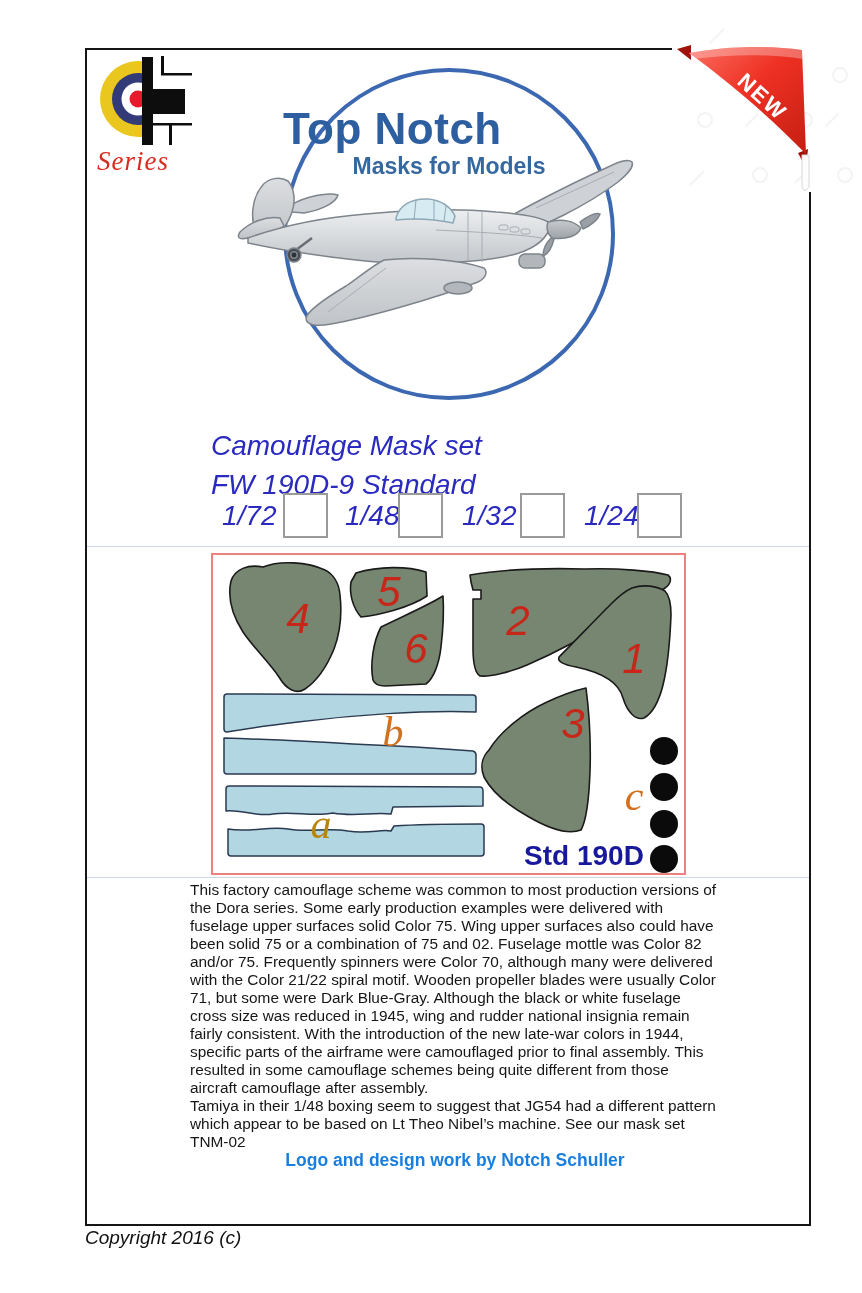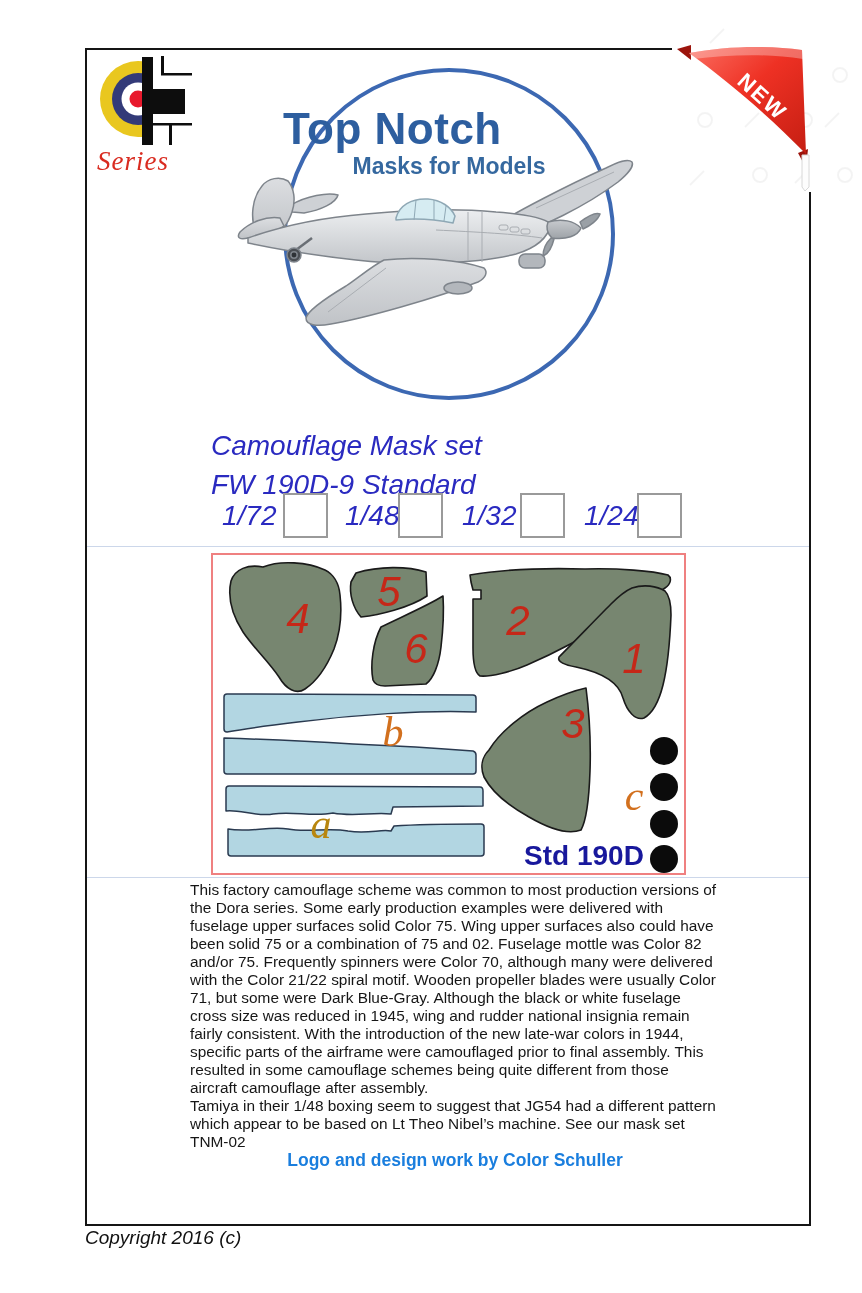--- a/index.html
+++ b/index.html
@@ -260,18 +260,18 @@
     <span class="mask-label num" style="left:360px; top:169px;" id="label-3">3</span>
     <span class="mask-label ltr" style="left:180px; top:177px;" id="label-b">b</span>
     <span class="mask-label ltr" style="left:108px; top:269px;" id="label-a">a</span>
     <span class="mask-label ltr" style="left:421px; top:241px;" id="label-c">c</span>
     <span id="sheet-code">Std 190D</span>
   </div>
 
   <div id="copy">
     <p id="description-paragraph-1">This factory camouflage scheme was common to most production versions of the Dora series. Some early production examples were delivered with fuselage upper surfaces solid Color 75. Wing upper surfaces also could have been solid 75 or a combination of 75 and 02. Fuselage mottle was Color 82 and/or 75. Frequently spinners were Color 70, although many were delivered with the Color 21/22 spiral motif. Wooden propeller blades were usually Color 71, but some were Dark Blue-Gray. Although the black or white fuselage cross size was reduced in 1945, wing and rudder national insignia remain fairly consistent. With the introduction of the new late-war colors in 1944, specific parts of the airframe were camouflaged prior to final assembly. This resulted in some camouflage schemes being quite different from those aircraft camouflage after assembly.</p>
     <p id="description-paragraph-2">Tamiya in their 1/48 boxing seem to suggest that JG54 had a different pattern which appear to be based on Lt Theo Nibel’s machine. See our mask set TNM-02</p>
-    <p id="credit-line">Logo and design work by Color Schuller</p>
+    <p id="credit-line">Logo and design work by Notch Schuller</p>
   </div>
 
   <div id="copyright-line">Copyright 2016 (c)</div>
 
 </div>
 
 </body></html>

